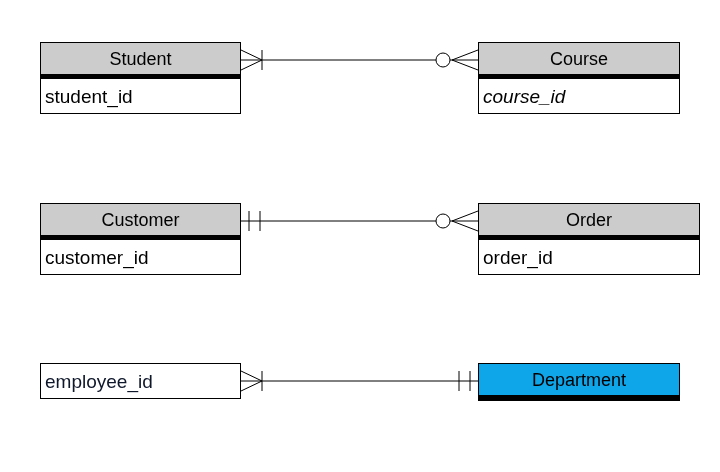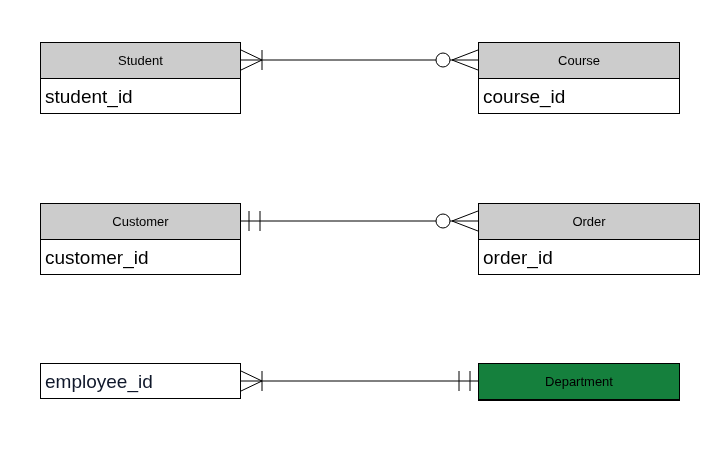--- a/index.html
+++ b/index.html
@@ -20,25 +20,25 @@
     width: 720px; height: 472px;
   }
 
   .entity {
     position: absolute;
     border: 1px solid #000000;
     background: #ffffff;
   }
   .entity-header {
     height: 36px;
-    border-bottom: 1px solid #d946ef;
+    border-bottom: 5px solid #d946ef;
     display: flex;
     align-items: center;
     justify-content: center;
-    font-size: 13px;
+    font-size: 18px;
     line-height: 1;
     color: #000000;
     white-space: nowrap;
     overflow: hidden;
     text-align: center;
   }
   .entity-attr {
     height: 34px;
     display: flex;
     align-items: center;
@@ -82,29 +82,29 @@
         <line x1="459" y1="371" x2="459" y2="391" stroke="#000000" stroke-width="1"></line>
       </g>
     </svg>
 
 <div class="entity" style="left: 40px; top: 42px; width: 201px; border-color: rgb(0, 0, 0); background: rgb(255, 255, 255);">
       <div class="entity-header" style="background: rgb(204, 204, 204); border-color: rgb(0, 0, 0); color: rgb(0, 0, 0); height: 36px;">Student</div>
       <div class="entity-attr" style="height: 34px; color: rgb(0, 0, 0);">student_id</div>
     </div>
     <div class="entity" style="left: 478px; top: 42px; width: 202px; border-color: rgb(0, 0, 0); background: #3b82f6;">
       <div class="entity-header" style="background: rgb(204, 204, 204); border-color: rgb(0, 0, 0); color: rgb(0, 0, 0); height: 36px;">Course</div>
-      <div class="entity-attr" style="height: 34px; color: rgb(0, 0, 0);">course_id</div>
+      <div class="entity-attr" style="height: 34px; color: rgb(0, 0, 0); font-style: italic;">course_id</div>
     </div>
     <div class="entity" style="left: 40px; top: 203px; width: 201px; border-color: rgb(0, 0, 0); background: rgb(255, 255, 255);">
       <div class="entity-header" style="background: rgb(204, 204, 204); border-color: rgb(0, 0, 0); color: rgb(0, 0, 0); height: 36px;">Customer</div>
       <div class="entity-attr" style="height: 34px; color: rgb(0, 0, 0);">customer_id</div>
     </div>
     <div class="entity" style="left: 478px; top: 203px; width: 222px; border-color: rgb(0, 0, 0); background: #ec4899;">
       <div class="entity-header" style="background: rgb(204, 204, 204); border-color: rgb(0, 0, 0); color: rgb(0, 0, 0); height: 36px;">Order</div>
       <div class="entity-attr" style="height: 34px; color: rgb(0, 0, 0);">order_id</div>
     </div>
     <div class="entity" style="left: 40px; top: 363px; width: 201px; border-color: rgb(0, 0, 0); background: rgb(255, 255, 255);">
       <div class="entity-attr" style="height: 34px; color: #0f172a;">employee_id</div>
     </div>
     <div class="entity" style="left: 478px; top: 363px; width: 202px; border-color: rgb(0, 0, 0); background: rgb(255, 255, 255);">
-      <div class="entity-header" style="background: #15803d; border-color: rgb(0, 0, 0); color: rgb(0, 0, 0); height: 36px;">Department</div>
+      <div class="entity-header" style="background: #0ea5e9; border-color: rgb(0, 0, 0); color: rgb(0, 0, 0); height: 36px;">Department</div>
     </div>
   </div>
 
 </body></html>

